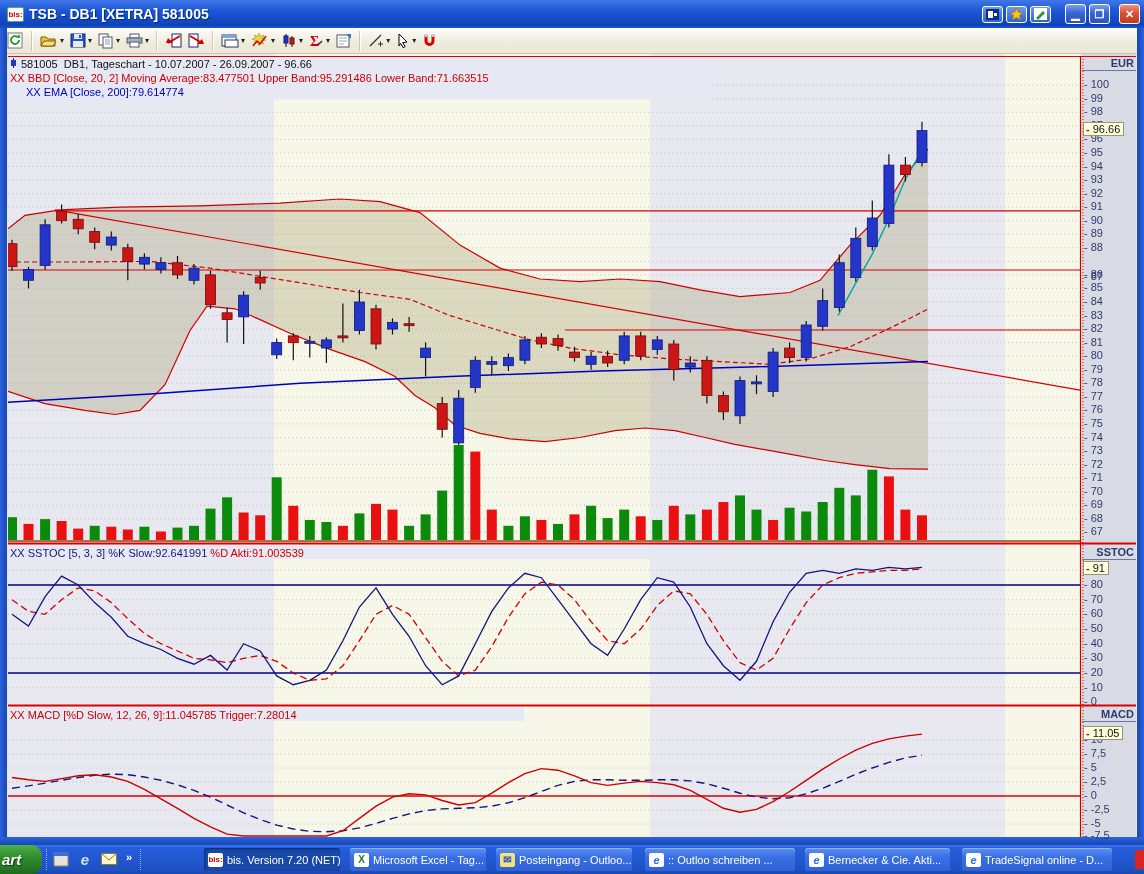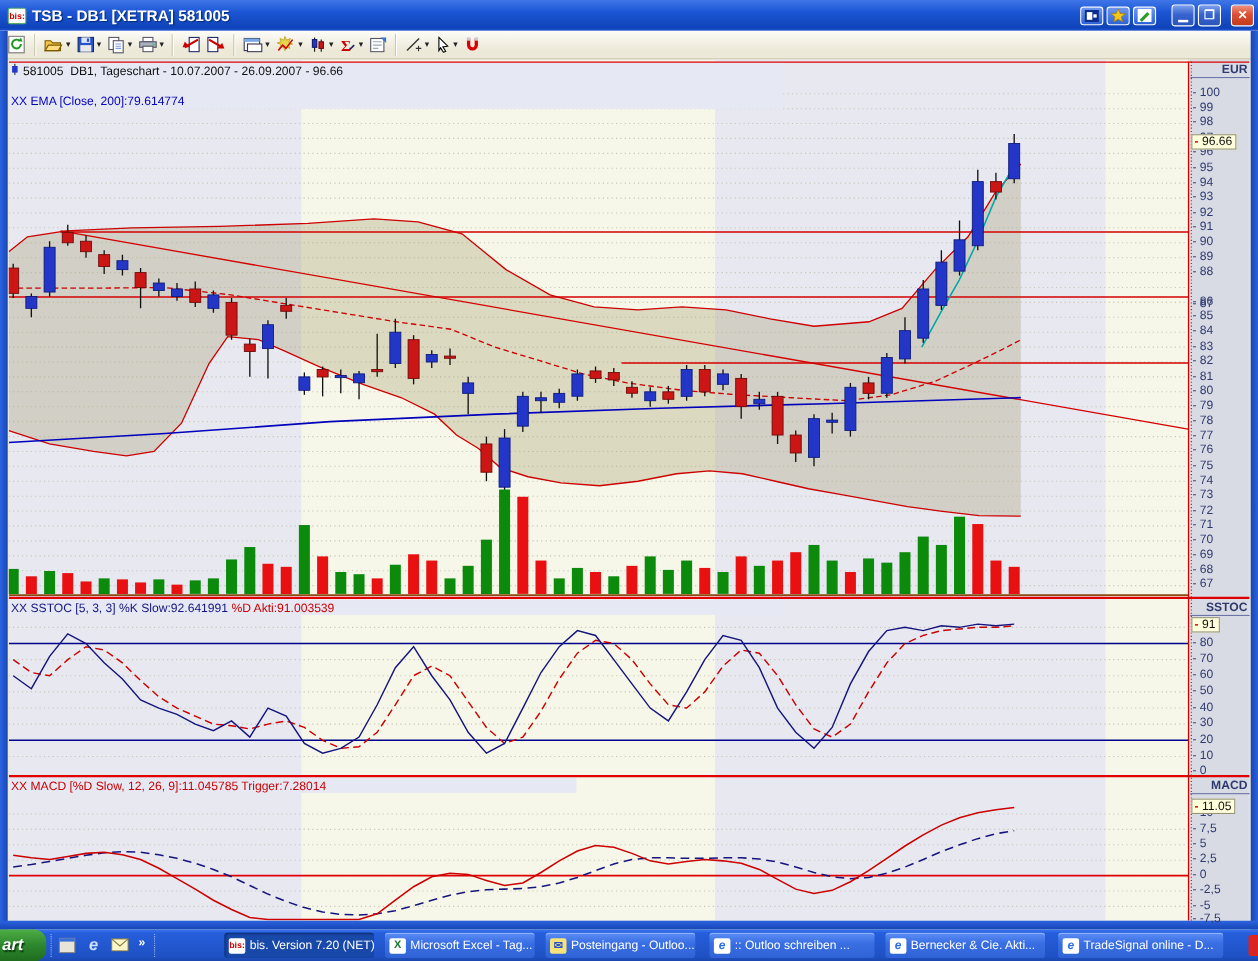--- a/index.html
+++ b/index.html
@@ -34,21 +34,21 @@
 
   
   #borderL { position:absolute; left:0; top:28px; width:7px;  height:817px; background:linear-gradient(90deg,#2b63e0,#1746b4); }
   #borderR { position:absolute; left:1137px; top:28px; width:7px; height:817px; background:linear-gradient(90deg,#1746b4,#2b63e0); }
   #borderB { position:absolute; left:0; top:837px; width:1144px; height:8px; background:linear-gradient(#2b63e0,#1746b4); }
   #plot { position:absolute; left:8px; top:54px; }
 
   .phead { position:absolute; font-size:11px; white-space:pre; z-index:5; }
   .h-black { color:#111; }
   .h-red { color:#cc0000; }
-  .h-blue { color:#0000bb; }
+  .h-blue { color:#0000bb;margin-left:16px; }
   .h-navy { color:#15157e; }
   .candle-glyph { display:inline-block; width:7px; height:10px; position:relative; margin-right:4px; }
   .candle-glyph i { position:absolute; left:3px; top:0; width:1px; height:10px; background:#223; }
   .candle-glyph b { position:absolute; left:1px; top:2px; width:5px; height:6px; background:#2436c8; }
 
   
   #axis { position:absolute; left:1082px; top:54px; width:54px; height:783px; z-index:4; }
   .ax-head { position:absolute; right:2px; font-size:11px; font-weight:bold; color:#2e3a6e; }
   .ax-rule { position:absolute; left:0; width:54px; border-bottom:1px solid #6c74a8; }
   .ax-tick { position:absolute; left:2px; font-size:11px; color:#2e3a6e; white-space:nowrap; }
@@ -502,20 +502,21 @@
       <polyline points="12.0,788.2 28.5,785.9 45.1,783.1 61.6,780.3 78.2,777.5 94.7,775.3 111.3,774.2 127.8,774.7 144.4,777.0 160.9,780.3 177.5,784.8 194.0,790.4 210.5,797.1 227.1,805.0 243.6,812.8 260.2,819.5 276.7,825.1 293.3,829.0 309.8,831.3 326.4,831.8 342.9,830.7 359.4,827.9 376.0,823.4 392.5,818.4 409.1,813.9 425.6,810.6 442.2,808.9 458.7,808.3 475.3,807.8 491.8,806.1 508.4,802.7 524.9,797.7 541.4,791.5 558.0,785.4 574.5,781.4 591.1,779.8 607.6,779.8 624.2,780.3 640.7,780.3 657.3,779.8 673.8,779.8 690.3,780.9 706.9,783.7 723.4,788.2 740.0,793.2 756.5,797.1 773.1,798.8 789.6,797.7 806.2,793.8 822.7,788.2 839.3,781.4 855.8,774.2 872.3,768.0 888.9,762.4 905.4,757.9 922.0,755.2" fill="none" stroke="#15157e" stroke-width="1.4" stroke-dasharray="8 5"></polyline>
       <polyline points="12.0,777.5 28.5,779.8 45.1,781.4 61.6,778.6 78.2,775.8 94.7,774.7 111.3,777.0 127.8,781.4 144.4,789.3 160.9,798.8 177.5,808.3 194.0,818.4 210.5,826.8 227.1,834.1 243.6,836.0 260.2,836.0 276.7,836.0 293.3,836.0 309.8,836.0 326.4,836.0 342.9,830.7 359.4,818.4 376.0,806.1 392.5,797.1 409.1,793.8 425.6,794.9 442.2,800.5 458.7,805.0 475.3,802.7 491.8,793.2 508.4,782.6 524.9,773.6 541.4,768.6 558.0,770.2 574.5,775.8 591.1,782.6 607.6,785.4 624.2,783.1 640.7,781.4 657.3,782.6 673.8,784.8 690.3,790.4 706.9,799.4 723.4,808.3 740.0,812.2 756.5,809.4 773.1,801.6 789.6,791.5 806.2,780.3 822.7,769.1 839.3,759.0 855.8,750.1 872.3,743.4 888.9,738.9 905.4,736.1 922.0,734.1" fill="none" stroke="#cc0000" stroke-width="1.4"></polyline>
       <line x1="8" y1="56.5" x2="1136" y2="56.5" stroke="#e00000" stroke-width="1.2"></line>
       <line x1="8" y1="543.5" x2="1136" y2="543.5" stroke="#e00000" stroke-width="2"></line>
       <line x1="8" y1="705.5" x2="1136" y2="705.5" stroke="#e00000" stroke-width="2"></line>
       <line x1="1080.5" y1="56" x2="1080.5" y2="837" stroke="#cc0000" stroke-width="1.2"></line>
       <line x1="1083" y1="56" x2="1083" y2="837" stroke="#cc0000" stroke-width="1" stroke-dasharray="1 2"></line>
     </svg>
 
   <div class="phead h-black" style="left:10px; top:58px;text-align:right;"><span class="candle-glyph"><i></i><b></b></span><span>581005  DB1, Tageschart - 10.07.2007 - 26.09.2007 - 96.66</span></div>
+  <div class="phead h-red" style="left:10px; top:72px;">XX BBD [Close, 20, 2] Moving Average:83.477501 Upper Band:95.291486 Lower Band:71.663515</div>
   <div class="phead h-blue" style="left:10px; top:86px;">XX EMA [Close, 200]:79.614774</div>
   <div class="phead" style="left:10px; top:547px;"><span class="h-navy">XX SSTOC [5, 3, 3] %K Slow:92.641991</span> <span class="h-red">%D Akti:91.003539</span></div>
   <div class="phead h-red" style="left:10px; top:709px;">XX MACD [%D Slow, 12, 26, 9]:11.045785 Trigger:7.28014</div>
 
   <div id="axis">
       <div class="ax-head" style="top:3px">EUR</div>
 <div class="ax-rule" style="top:16px"></div>
       <div class="ax-head" style="top:492px">SSTOC</div>
 <div class="ax-rule" style="top:505px"></div>
       <div class="ax-head" style="top:654px">MACD</div>

